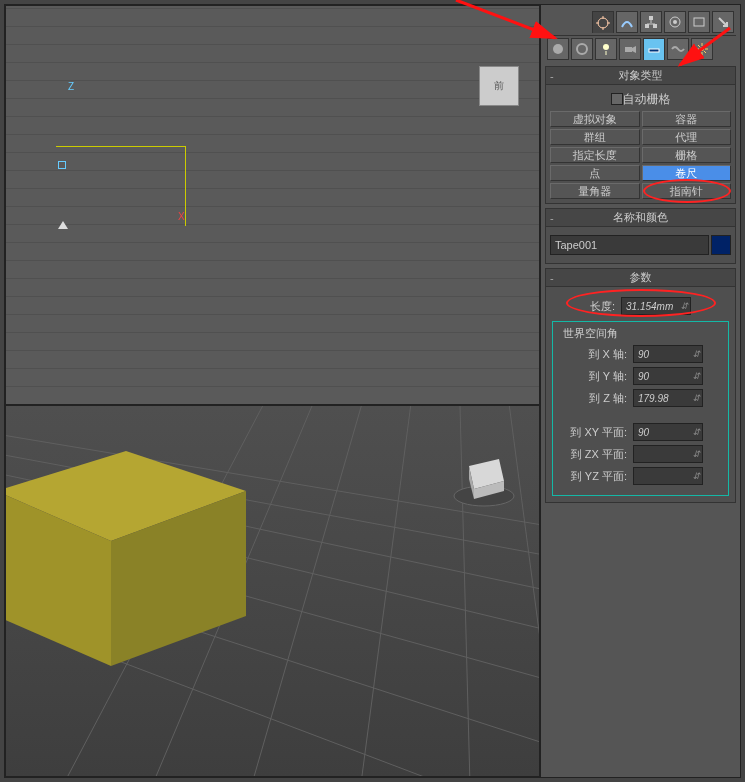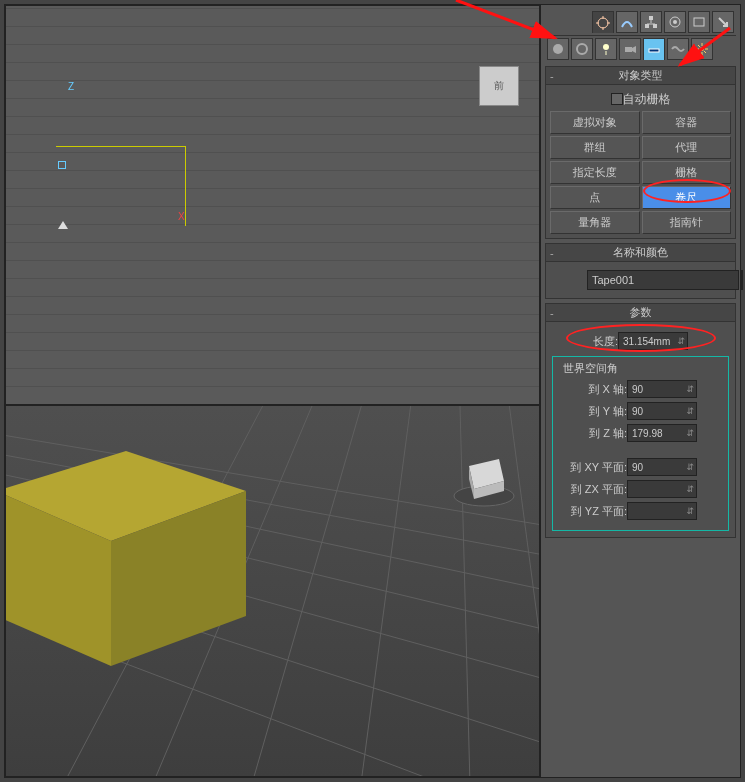--- a/index.html
+++ b/index.html
@@ -51,36 +51,36 @@
 .dropdown { flex:1; height:20px; background:#3a3a3a; border:1px solid #222; color:#ccc; font-size:11px; padding:2px 4px; display:flex; align-items:center; justify-content:space-between;}
 .dropdown::after{ content:"▼"; font-size:8px; color:#aaa;}
 .color-swatch { width:20px; height:20px; background:#026; border:1px solid #222;}
 
 .rollout { border:1px solid #333; margin-top:4px; background:#4f4f4f; }
 .rollout-header { background:#464646; height:18px; display:flex; align-items:center; justify-content:center;
   font-size:11px; color:#ccc; position:relative; border-bottom:1px solid #333;}
 .rollout-header .toggle { position:absolute; left:4px; color:#aaa;}
 
 .grid2 { display:grid; grid-template-columns:1fr 1fr; gap:2px; padding:4px;}
-.btn { height:23px; background:#555; border:1px solid #333; border-top-color:#6a6a6a; border-left-color:#6a6a6a;
+.btn { height:16px; background:#555; border:1px solid #333; border-top-color:#6a6a6a; border-left-color:#6a6a6a;
   color:#ccc; font-size:11px; display:flex; align-items:center; justify-content:center; cursor:pointer;}
 .btn.selected { background:#4a8ee8; color:#fff;}
 .checkbox-row { grid-column:1/3; display:flex; align-items:center; justify-content:center; gap:0; height:20px; color:#ccc;}
 .checkbox { width:12px; height:12px; border:1px solid #222; background:#666;}
 
 .name-row { display:flex; gap:2px; margin:4px 0;}
-.name-input { flex:1; height:20px; background:#3a3a3a; border:1px solid #222; color:#ccc; font-size:11px; padding:2px 4px;margin-left:37px;}
+.name-input { flex:1; height:20px; background:#3a3a3a; border:1px solid #222; color:#ccc; font-size:11px; padding:2px 4px;}
 
 .params-body { padding:6px; }
-.param-row { display:flex; align-items:center; margin:4px 0; font-size:11px;}
+.param-row { display:flex; align-items:center; gap:6px; margin:4px 0; font-size:11px;}
 .param-row .label { width:68px; text-align:right; color:#ccc;}
 .spinner { flex:1; height:18px; background:#3a3a3a; border:1px solid #222; color:#ccc; font-size:10px;
   padding:0 14px 0 4px; position:relative; display:flex; align-items:center;}
 .spinner::after { content:"⇵"; position:absolute; right:2px; font-size:9px; color:#888;}
-.spinner.narrow { flex:none; width:70px;}
+.spinner.narrow { flex:none; width:70px;font-style:italic;}
 
 .red-circle-len { border:2px solid #f22; border-radius:50%; position:absolute; width:150px; height:28px; pointer-events:none;}
 .red-circle-btn { border:2px solid #f22; border-radius:50%; position:absolute; width:88px; height:24px; pointer-events:none;}
 .group-box { border:1px solid #14b8a6; padding:4px 6px 6px; margin-top:6px;}
 .group-box .group-title { font-size:11px; color:#ccc; margin-top:-12px; background:#4f4f4f; display:inline-block; padding:0 4px;}
 
 
 svg { display:block; }
 </style>
 </head>

